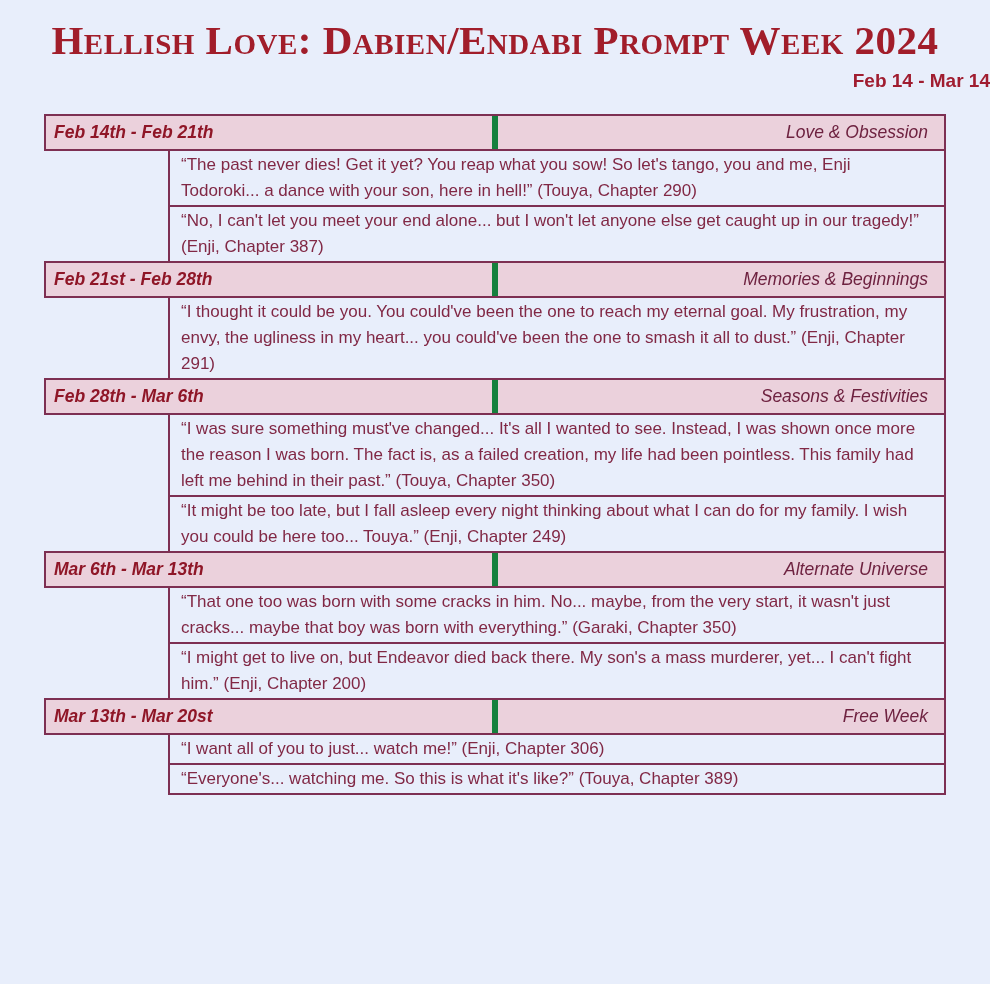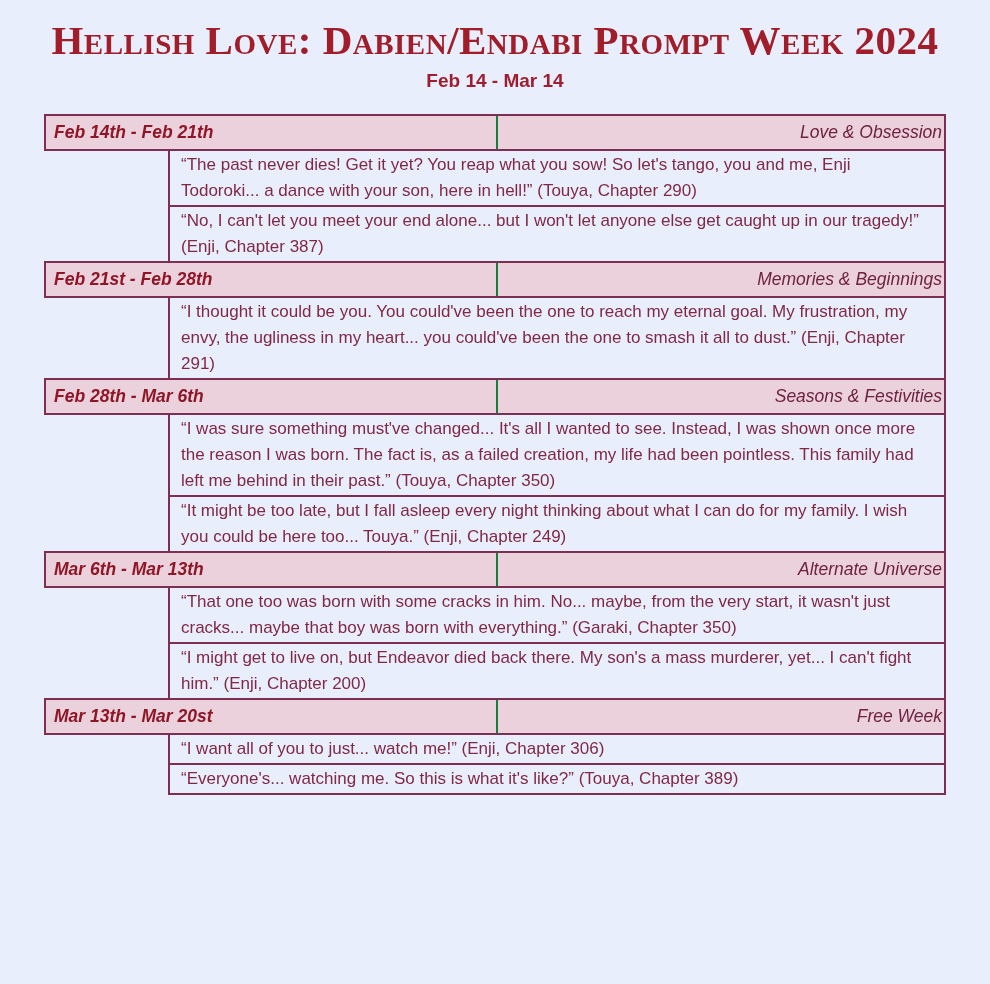--- a/index.html
+++ b/index.html
@@ -15,53 +15,53 @@
     margin: 16px 0 4px 0;
     text-align: center;
     font-family: "Liberation Serif", serif;
     font-variant: small-caps;
     font-weight: 700;
     font-size: 41px;
     letter-spacing: 0.5px;
     color: #a11d2a;
   }
   .page-subtitle {
-    text-align: center;
+    text-align: right;
     font-weight: 700;
     font-size: 19px;
     color: #a01d30;
     margin: 6px 0 22px 0;
   }
   .schedule {
     margin: 0 44px;
   }
   .section + .section {
     margin-top: -2px;
   }
   .hdr {
     display: flex;
     background: #ebd1dc;
     border: 2px solid #7d2f52;
     box-sizing: border-box;
   }
   .hdr-date {
     flex: 0 0 50.3%;
     box-sizing: border-box;
-    border-right: 2px solid #15803d;
+    border-right: 6px solid #15803d;
     padding: 6px 8px;
     font-weight: 700;
     font-style: italic;
     font-size: 17.5px;
     line-height: 21px;
     color: #8f1627;
   }
   .hdr-theme {
     flex: 1;
     box-sizing: border-box;
-    padding: 6px 2px;
+    padding: 6px 16px;
     text-align: right;
     font-style: italic;
     font-size: 17.5px;
     line-height: 21px;
     color: #6e2240;
   }
   .quote {
     margin-left: 124px;
     margin-top: -2px;
     border: 2px solid #7d2f52;

